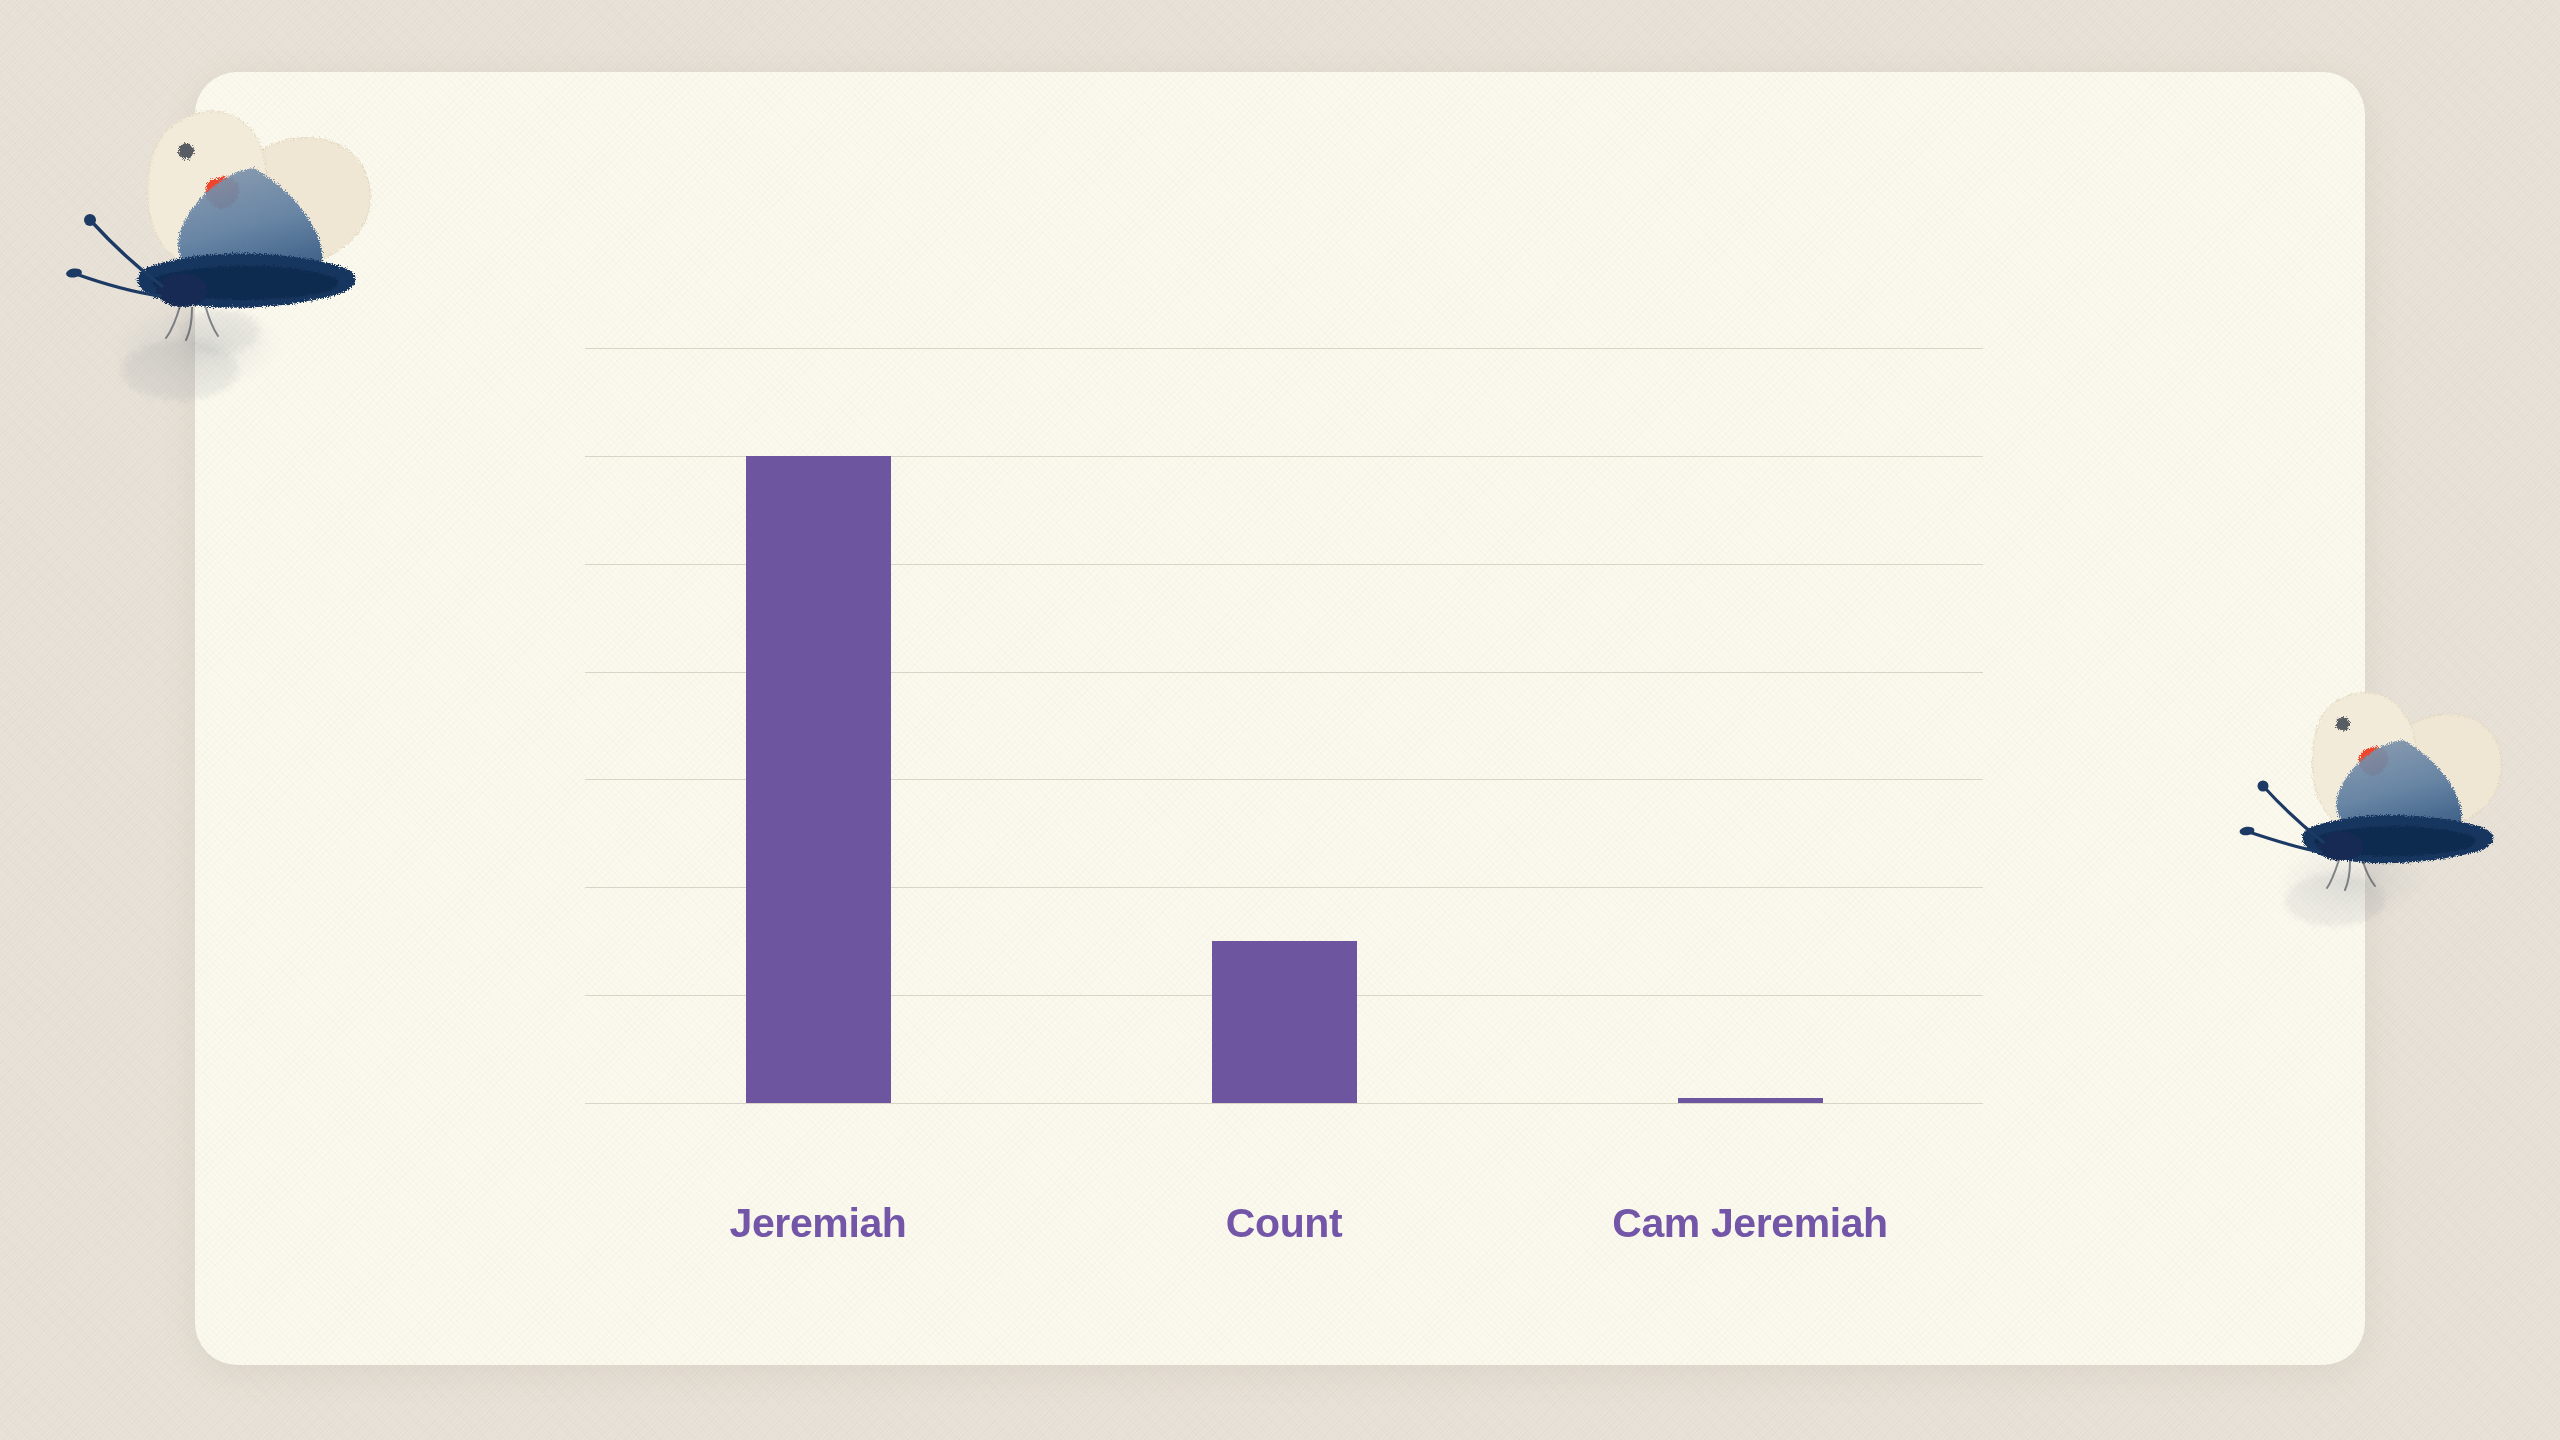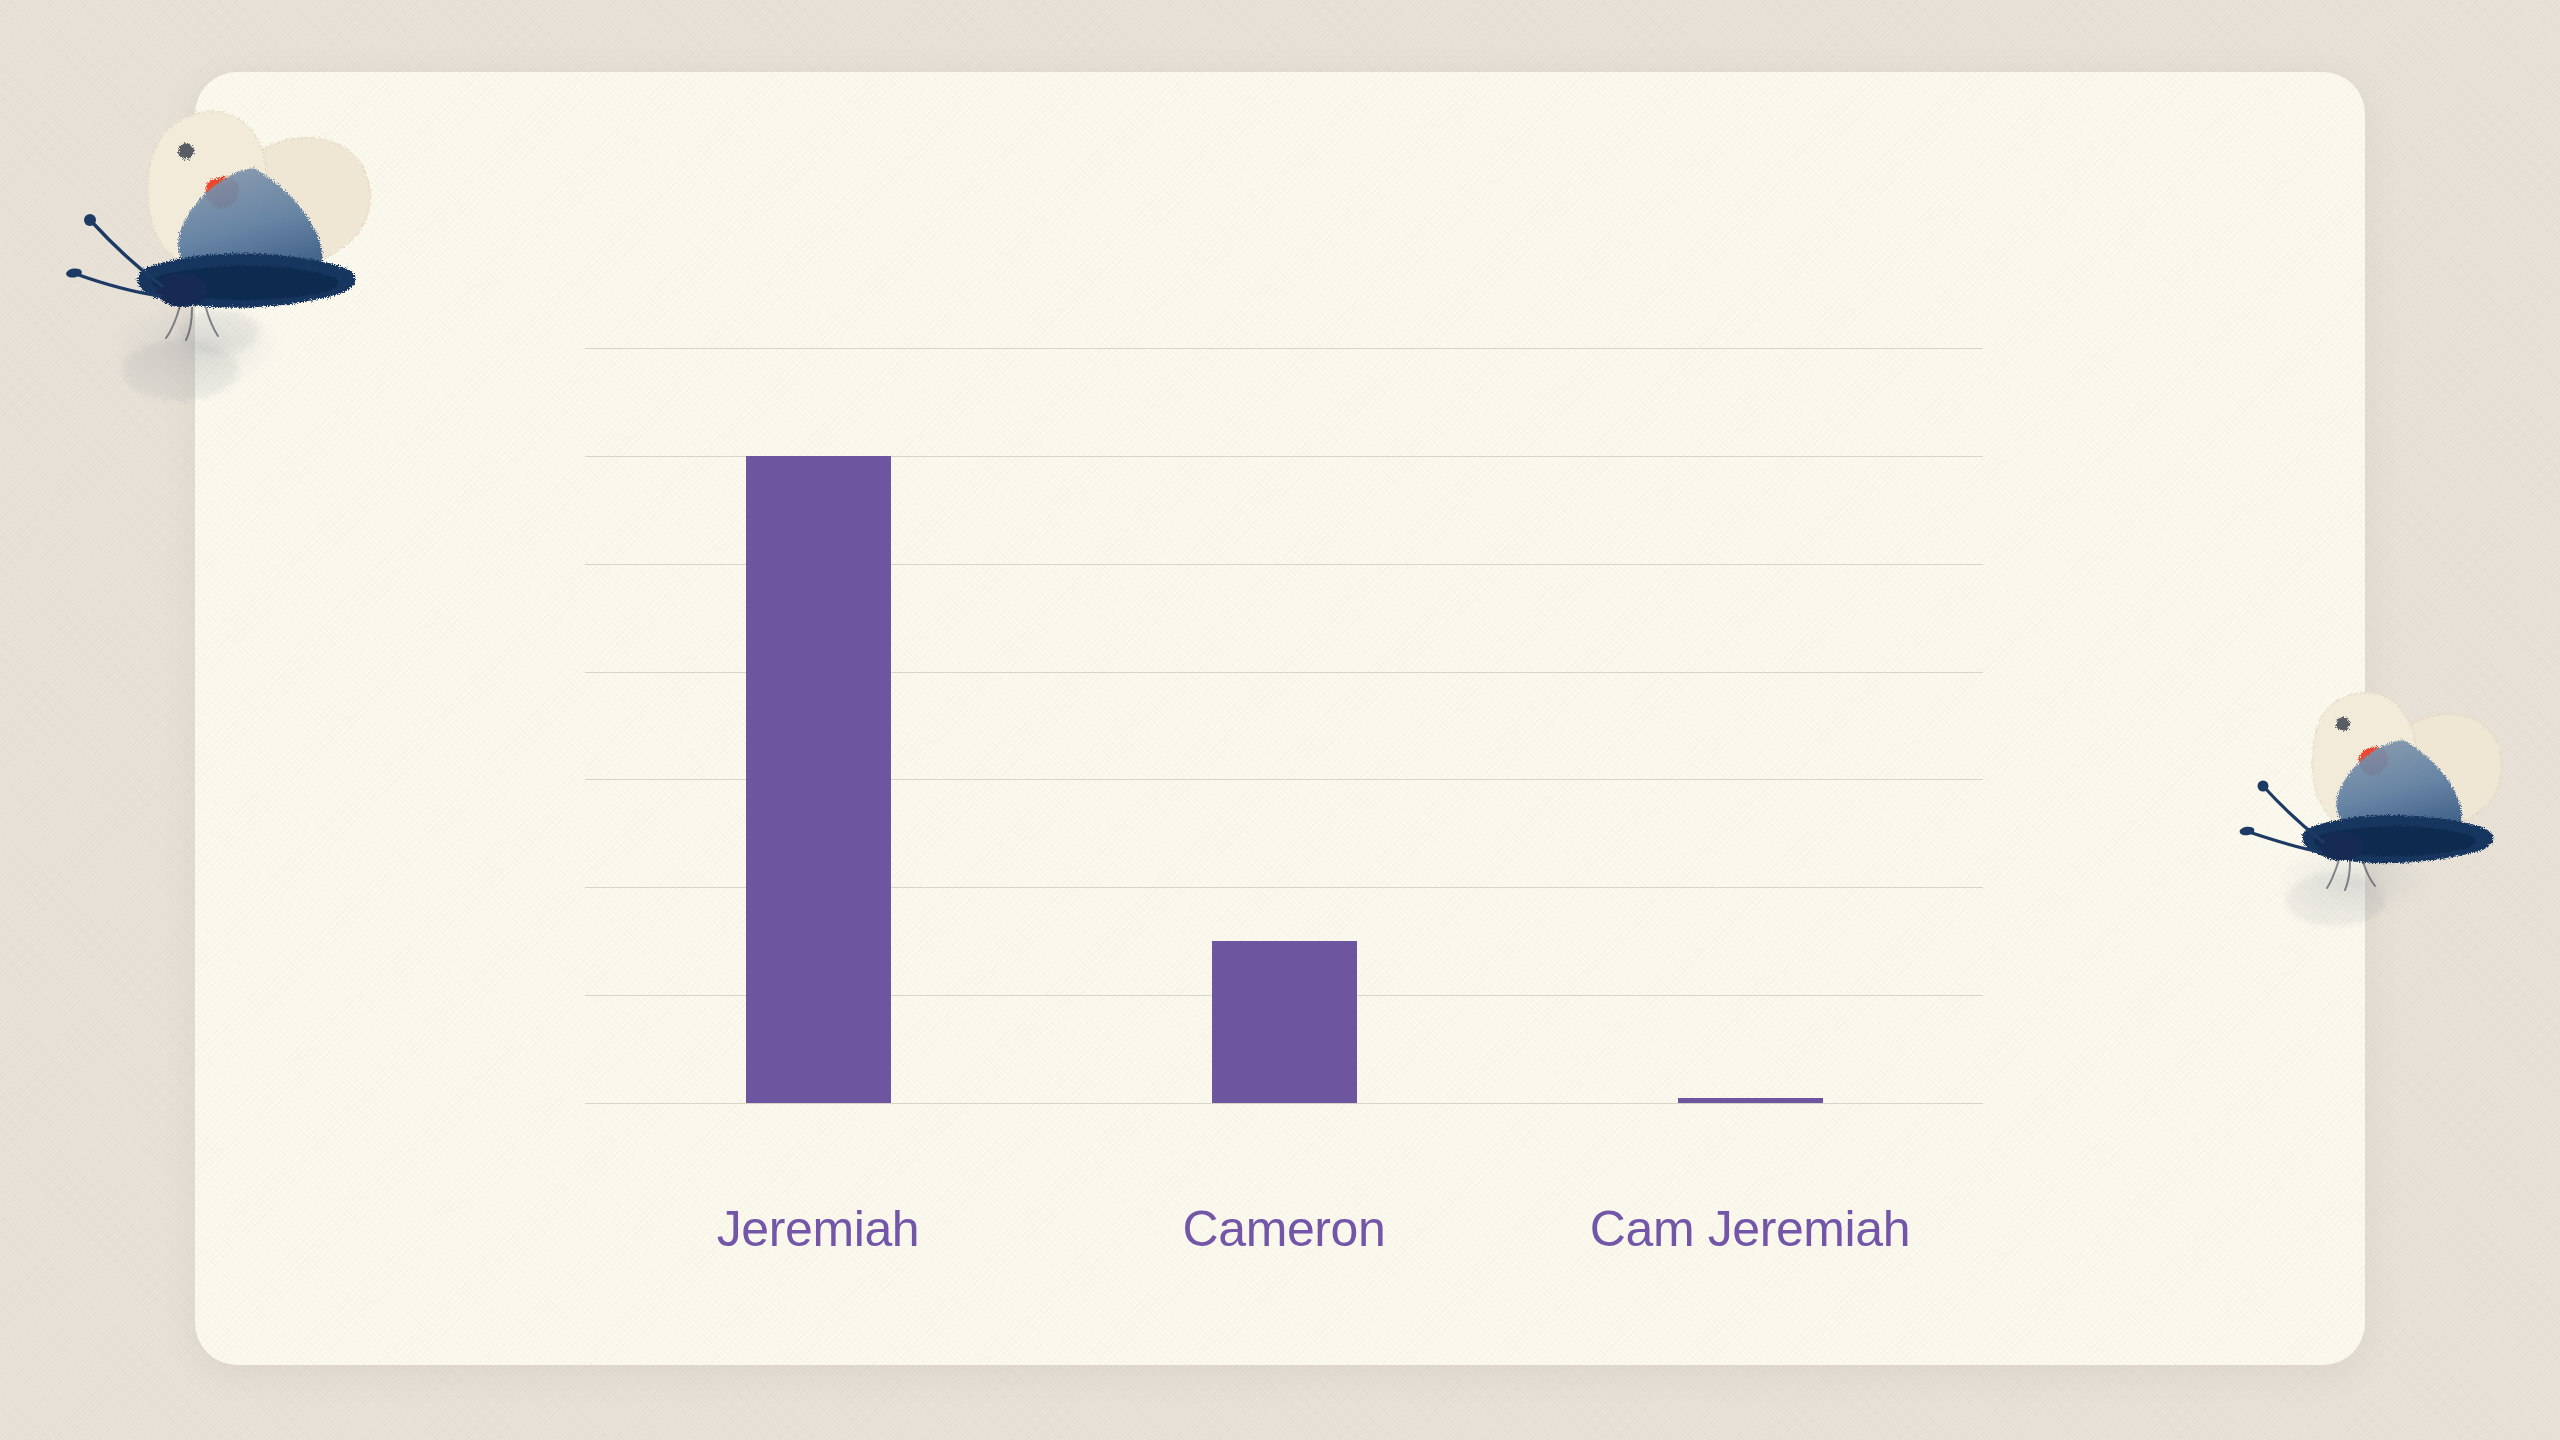--- a/index.html
+++ b/index.html
@@ -104,22 +104,22 @@
     top: 1200px;
     width: 1398px;
     height: 70px;
     z-index: 4;
   }
   .cat-label {
     position: absolute;
     top: 0;
     transform: translateX(-50%);
     white-space: nowrap;
-    font-size: 50px;
-    font-weight: 400;
+    font-size: 41px;
+    font-weight: 700;
     letter-spacing: -0.4px;
     color: #7356a8;
   }
 
   
   .butterfly {
     position: absolute;
     z-index: 6;
     pointer-events: none;
   }
@@ -147,21 +147,21 @@
       </div>
     <div class="bars" id="bars">
         <div class="bar" style="left: 160.5px; width: 145px; height: 647.143px; background: rgb(109, 86, 159);"></div>
         <div class="bar" style="left: 626.5px; width: 145px; height: 161.786px; background: rgb(109, 86, 159);"></div>
         <div class="bar" style="left: 1092.5px; width: 145px; height: 5.39286px; background: rgb(109, 86, 159);"></div>
       </div>
   </div>
 
   <div id="cat-labels">
       <div class="cat-label" style="left: 233px;">Jeremiah</div>
-      <div class="cat-label" style="left: 699px;">Cameron</div>
+      <div class="cat-label" style="left: 699px;">Count</div>
       <div class="cat-label" style="left: 1165px;">Cam Jeremiah</div>
     </div>
 
   <svg class="butterfly" id="butterfly-left" viewBox="0 0 360 390" xmlns="http://www.w3.org/2000/svg">
     <defs>
       <filter id="stipL" x="-30%" y="-30%" width="160%" height="160%">
         <feTurbulence type="fractalNoise" baseFrequency="0.85" numOctaves="3" seed="7" result="n"></feTurbulence>
         <feDisplacementMap in="SourceGraphic" in2="n" scale="7" xChannelSelector="R" yChannelSelector="G"></feDisplacementMap>
       </filter>
       <filter id="dustL" x="-40%" y="-40%" width="190%" height="190%">

